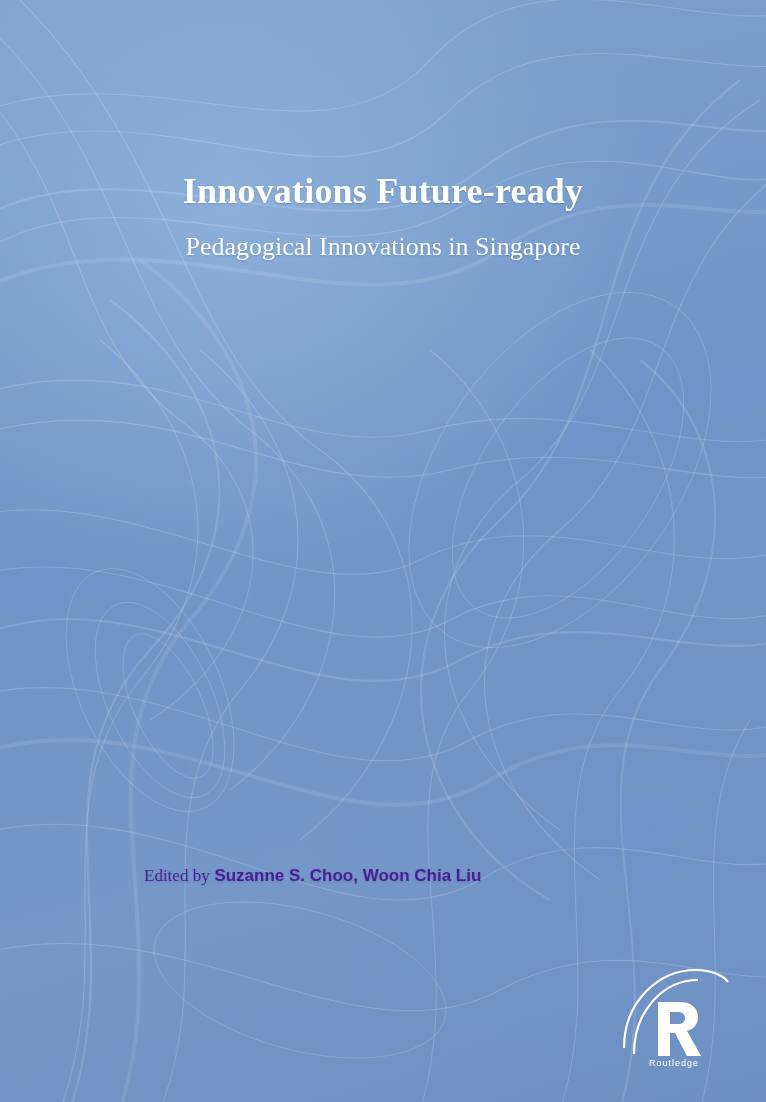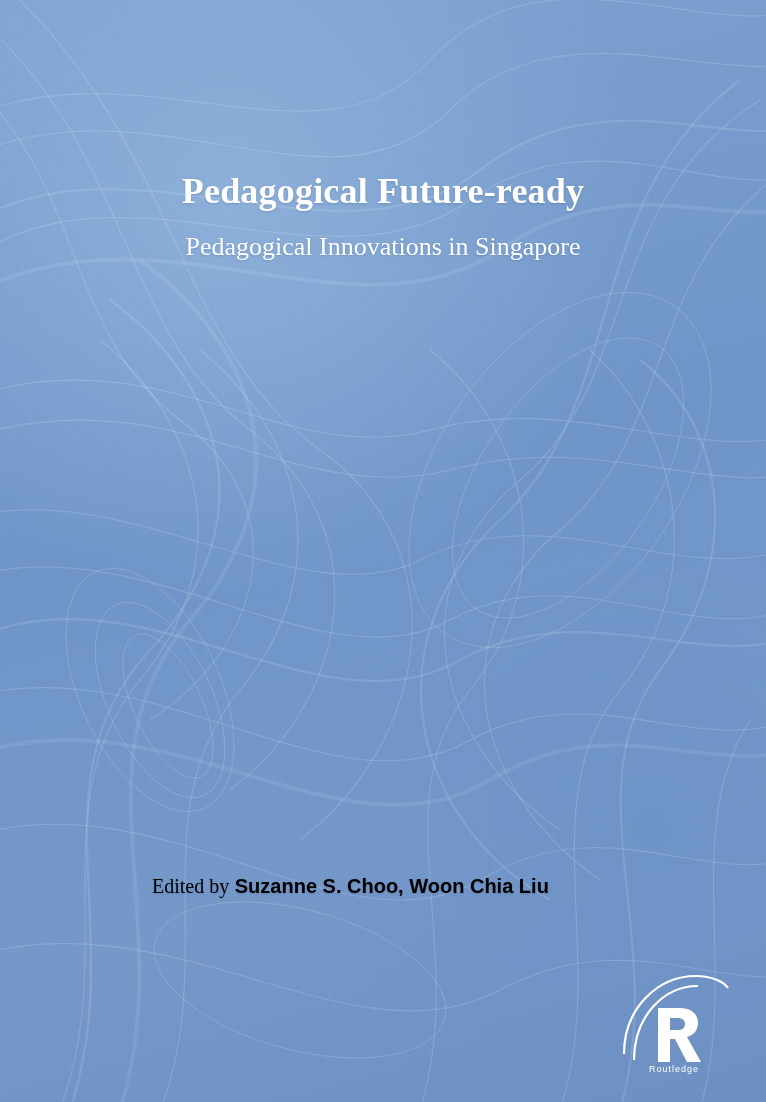--- a/index.html
+++ b/index.html
@@ -63,36 +63,36 @@
     margin: 16px 0 0 0;
     text-shadow: 0 1px 2px rgba(40,70,110,0.22);
   }
   .editors-block {
     position: absolute;
     left: 140px;
     right: 70px;
     top: 860px;
   }
   .editors {
-    color: #000000;
-    font-size: 20px;
+    color: #4c1d95;
+    font-size: 17px;
     font-weight: bold;
     line-height: 1.45;
     font-family: "Liberation Sans", sans-serif;
     text-shadow: 0 1px 2px rgba(40,70,110,0.25);
-    margin: 12px;
+    margin: 4px;
   }
   .editors .lead {
     font-family: "Liberation Serif", serif;
     font-weight: normal;
   }
   .publisher {
     position: absolute;
     right: 36px;
-    bottom: 22px;
+    bottom: 28px;
     width: 112px;
     height: 112px;
   }
   .publisher svg { display: block; }
 </style>
 </head>
 <body>
 
 <div class="cover">
 
@@ -142,21 +142,21 @@
         <ellipse cx="568" cy="478" rx="86" ry="160" transform="rotate(35 568 478)"></ellipse>
         <ellipse cx="300" cy="980" rx="150" ry="70" transform="rotate(15 300 980)"></ellipse>
       </g>
     </svg>
   </div>
 
   <div class="content">
 
     <div class="title-block">
       <h1 class="title">
-        <span>Pedagogical Future-ready</span><br>
+        <span>Innovations Future-ready</span><br>
       </h1>
       <h2 class="subtitle">Pedagogical Innovations in Singapore</h2>
     </div>
 
     <div class="editors-block">
       <p class="editors">
         <span class="lead">Edited by</span>
         <span>Suzanne S. Choo, Woon Chia Liu</span><br>
       </p>
     </div>

